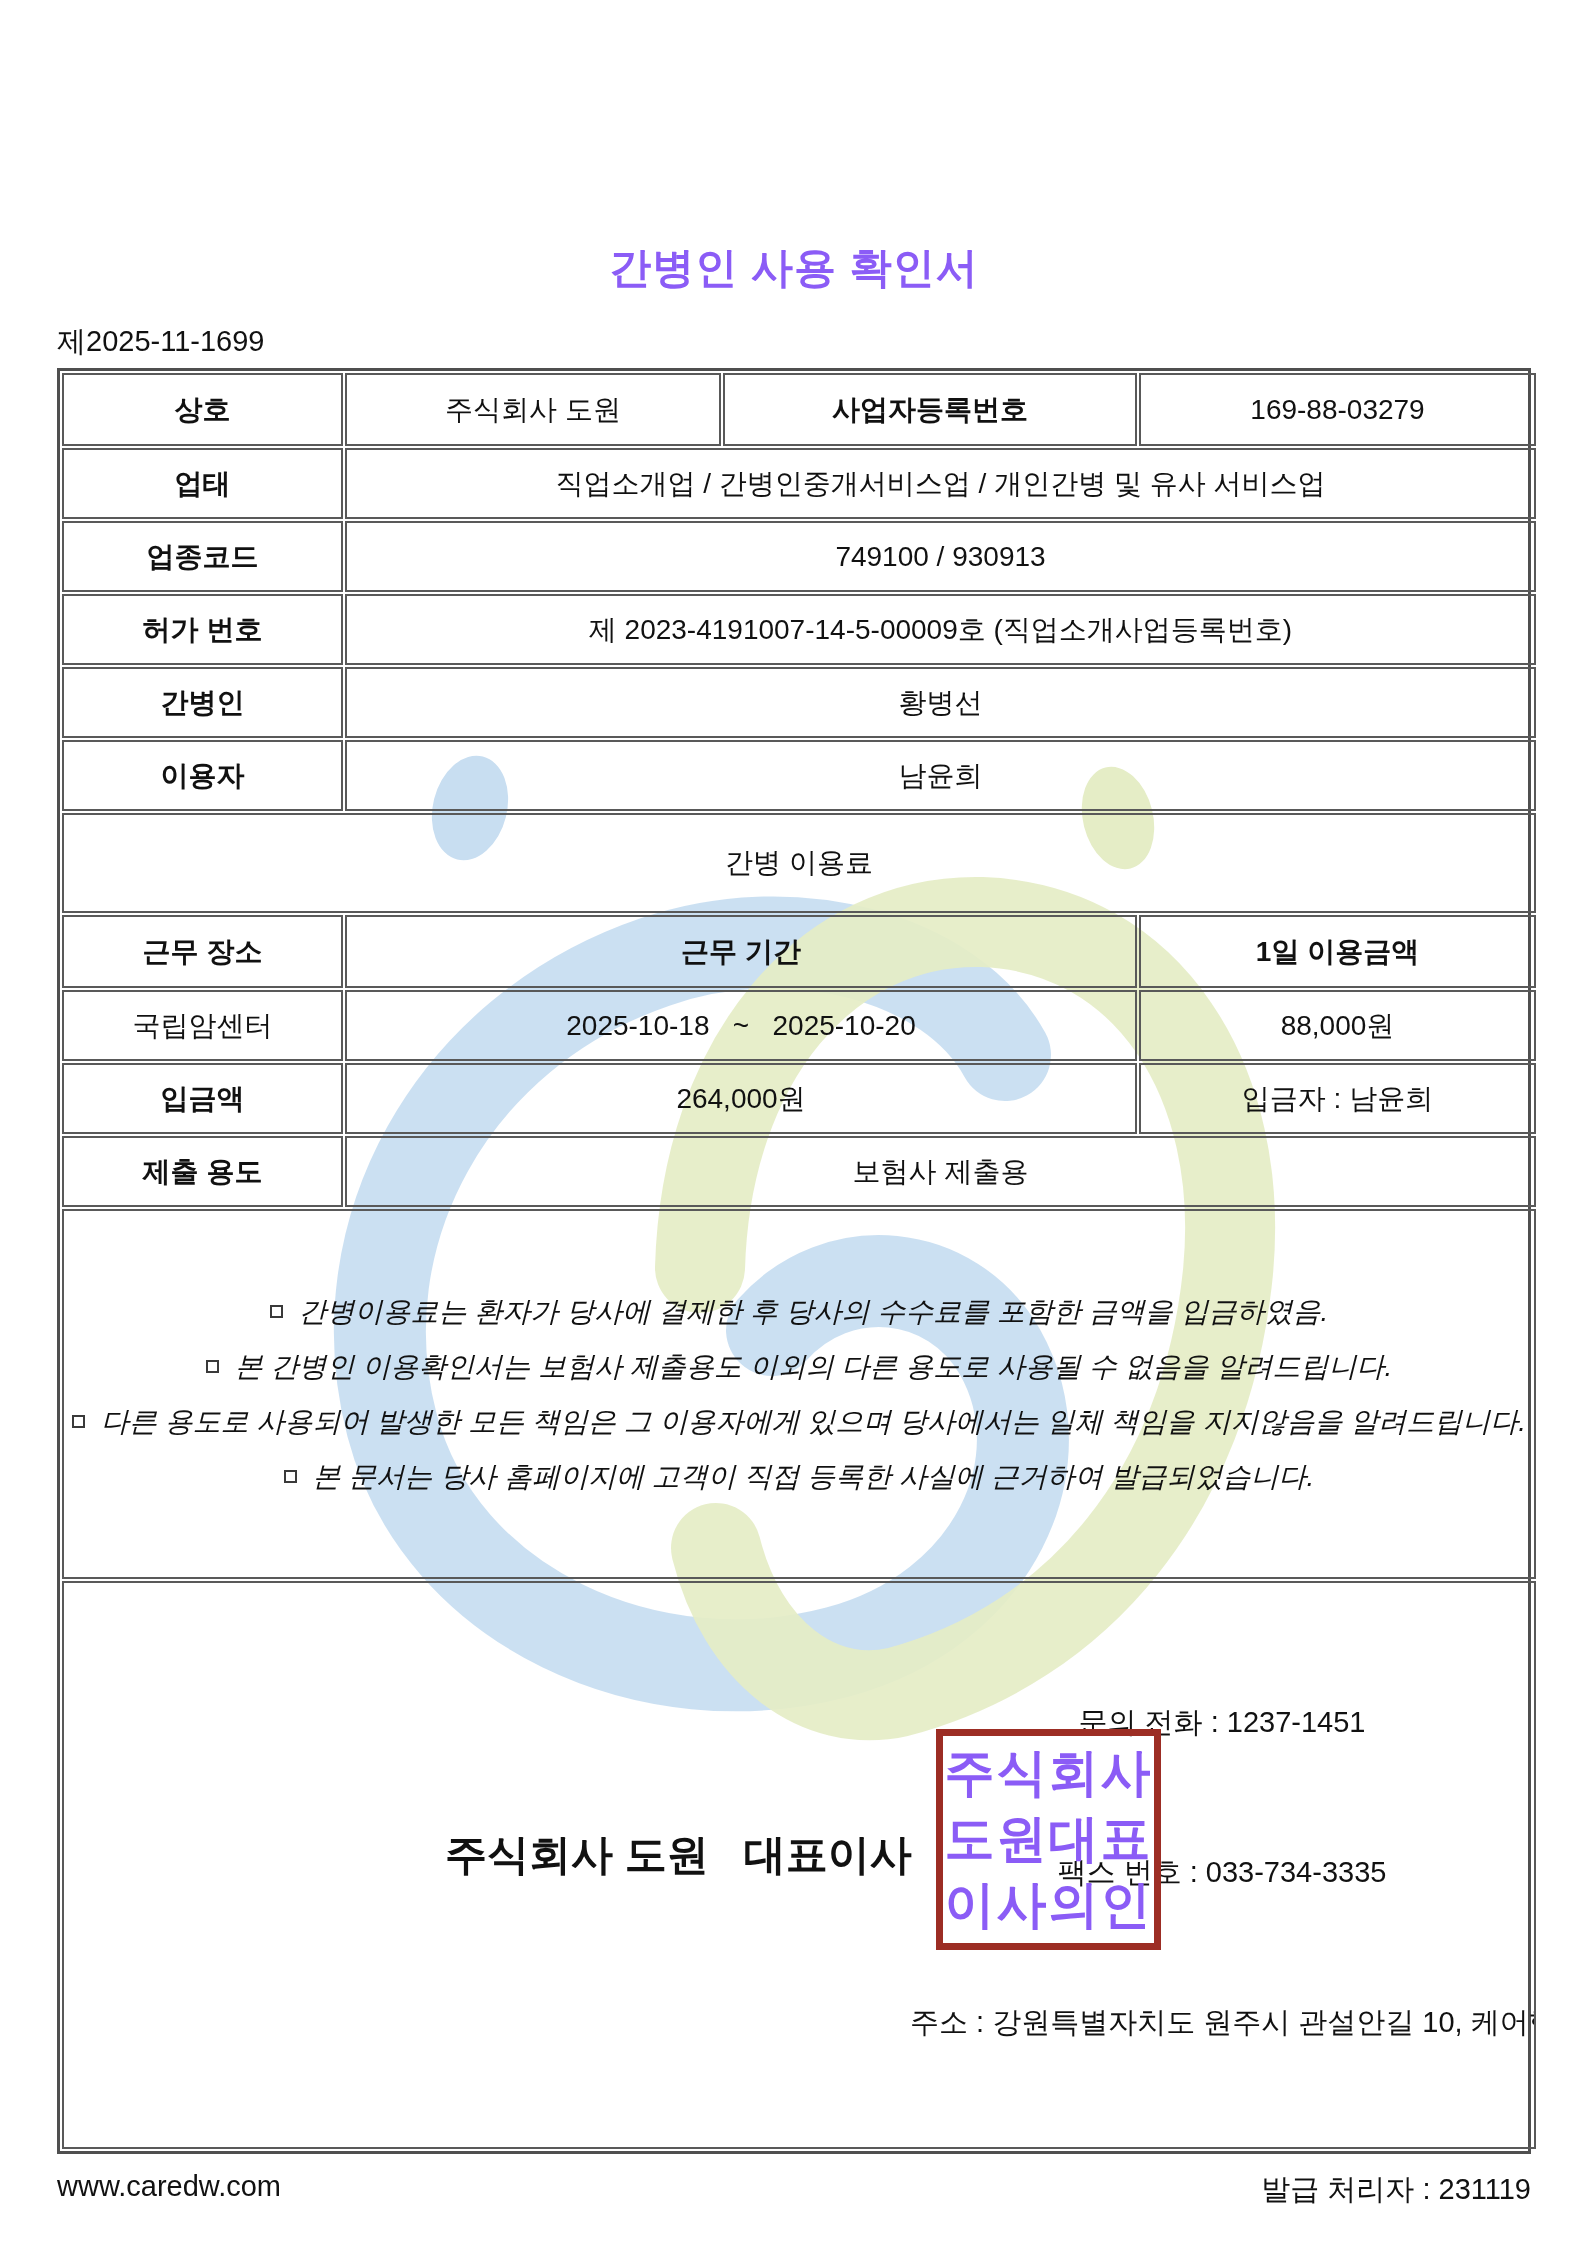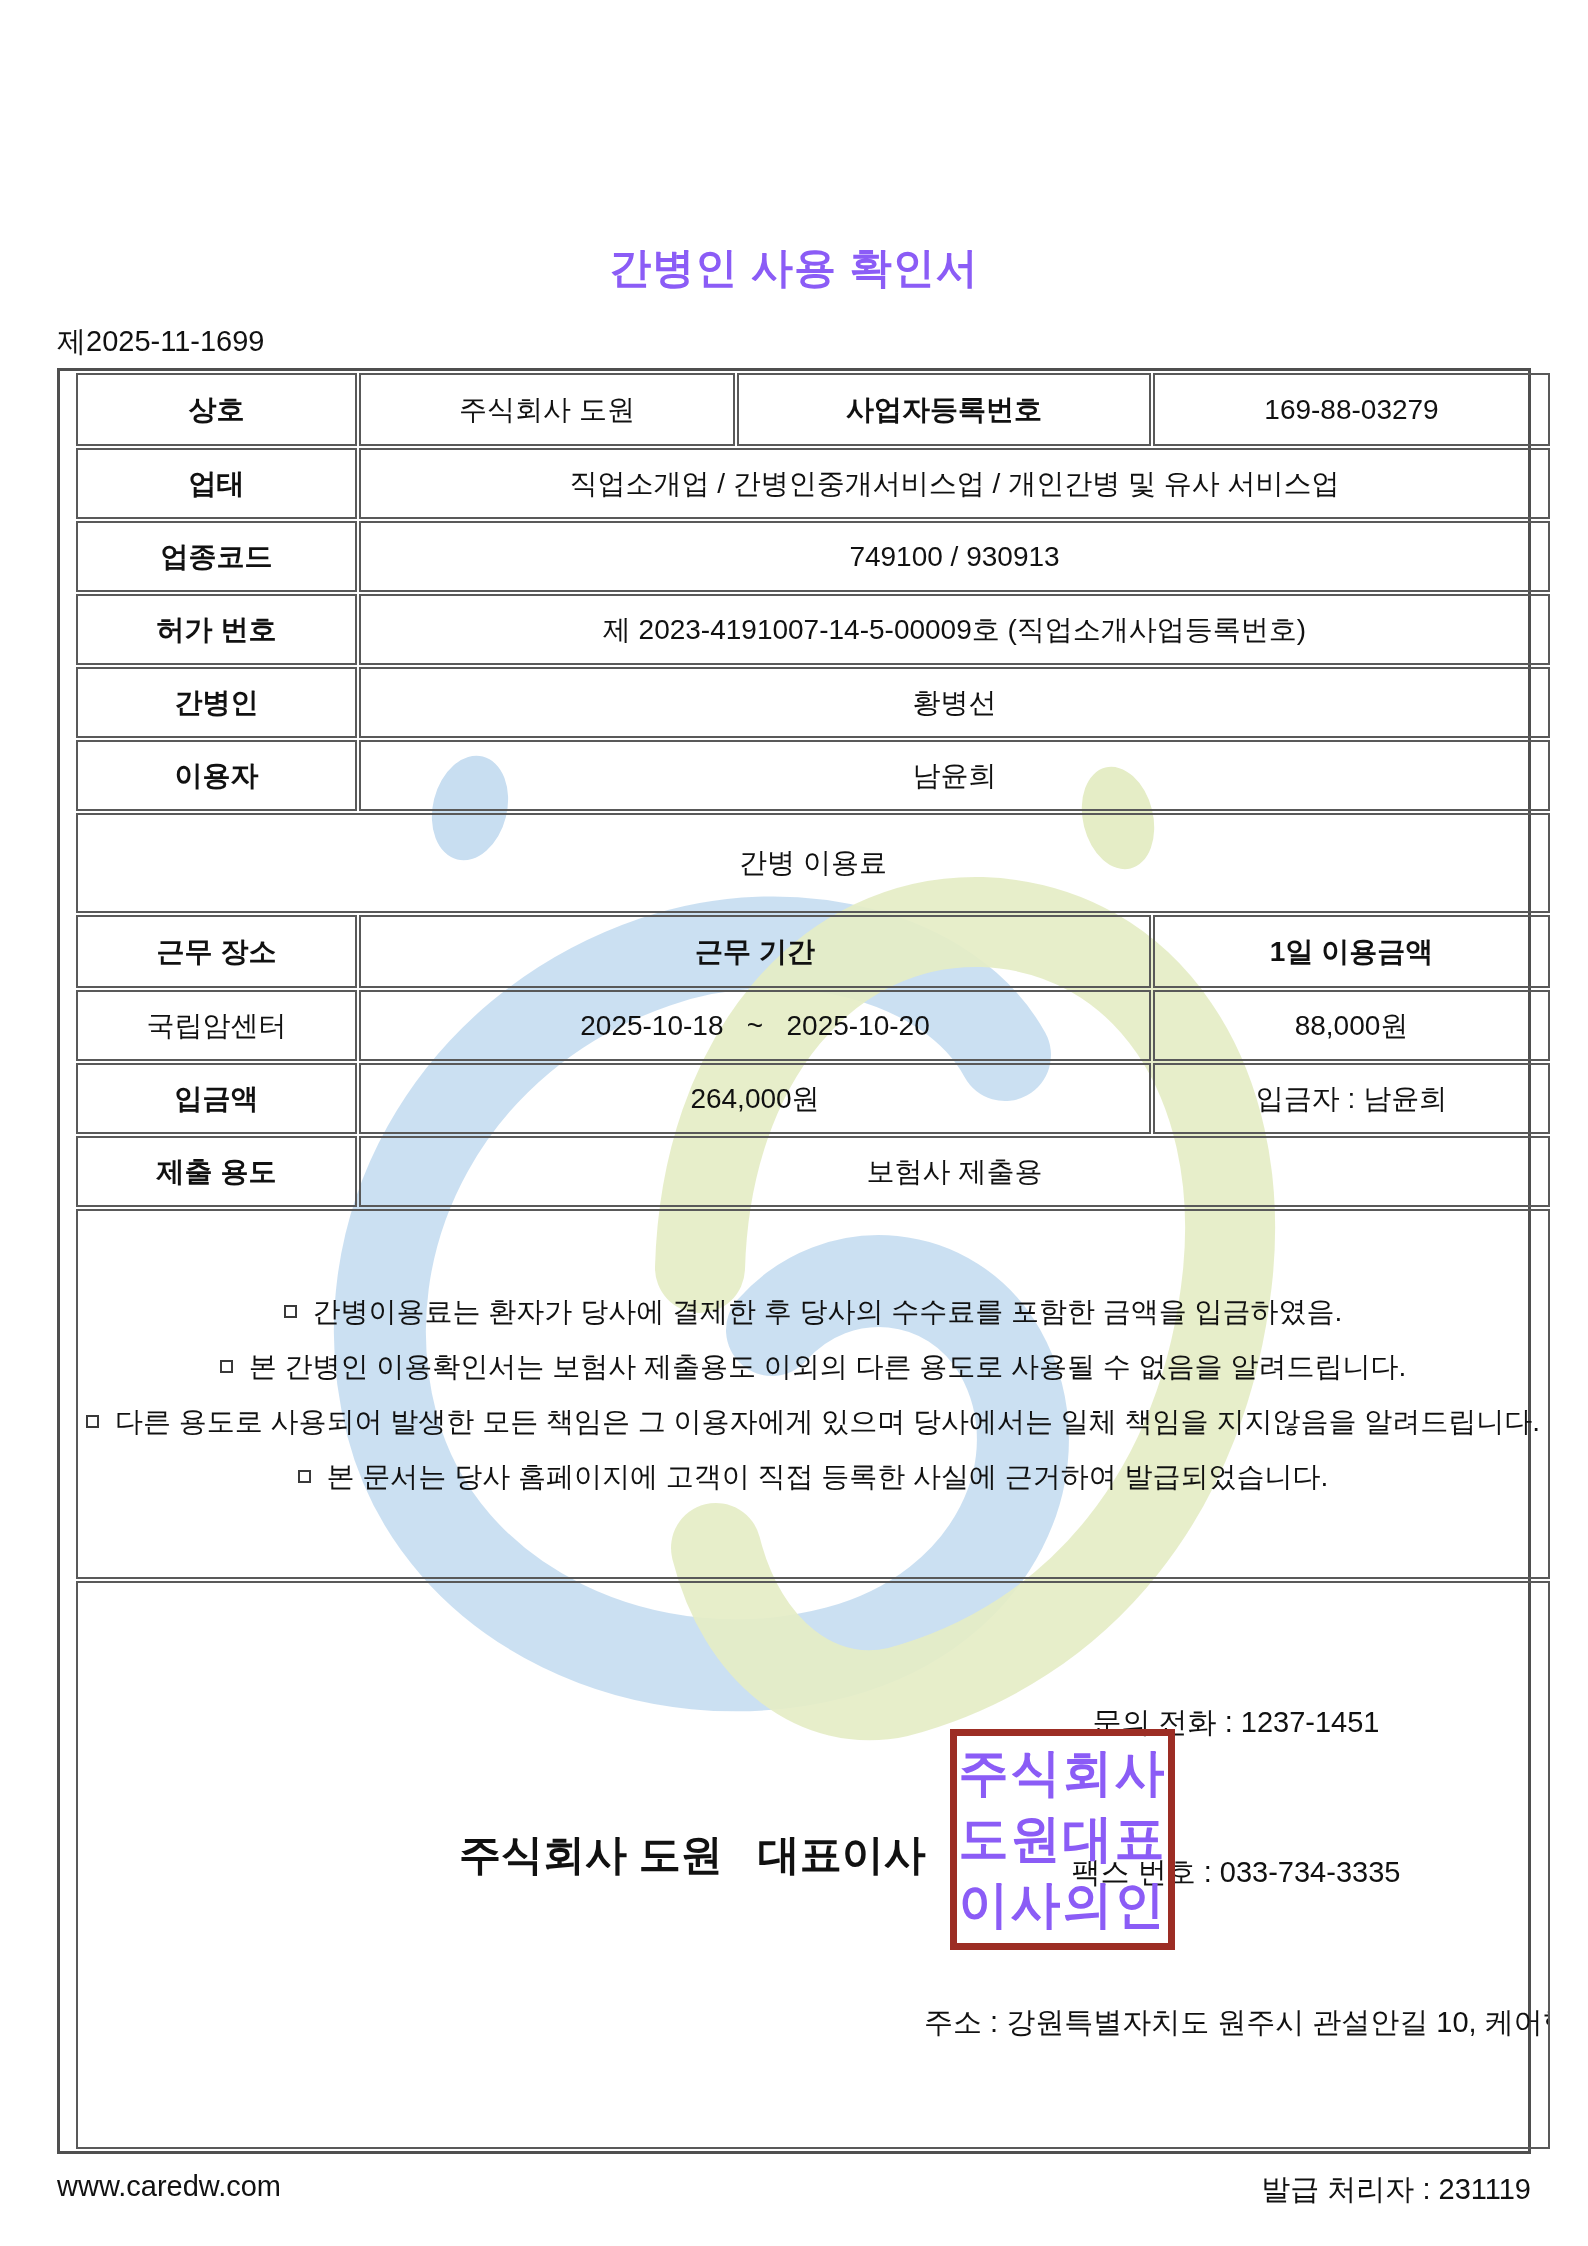--- a/index.html
+++ b/index.html
@@ -31,21 +31,20 @@
   .table-wrap{
     margin:0 57px;
     border:3px solid #4f4f4f;
   }
   table.main{
     width:100%;
     table-layout:fixed;
     border-collapse:separate;
     border-spacing:2px;
     background:transparent;
-    padding-left:14px;
   }
   table.main th, table.main td{
     border:2px solid #595959;
     background:transparent;
     font-size:28px;
     text-align:center;
     vertical-align:middle;
     padding:0;
     overflow:hidden;
   }
@@ -57,20 +56,21 @@
   tr.r-header{height:73px;}
   tr.r-notes{height:370px;}
   tr.r-bottom{height:408px;}
   .fee-heading{font-size:40px;font-weight:bold;}
   .pre{white-space:pre;}
   .depositor-cell{text-align:left;padding-left:34px;}
   .depositor-cell b{font-weight:normal;}
   .notes-cell{
     text-align:left;vertical-align:top;
     padding:108px 24px 0 16px;
+    font-style:italic;
   }
   .note-line{
     font-size:28px;line-height:55px;
     white-space:nowrap;
   }
   .bullet{
     display:inline-block;
     width:9px;height:9px;
     border:2px solid #3a3a3a;
     margin:0 16px 4px 0;

